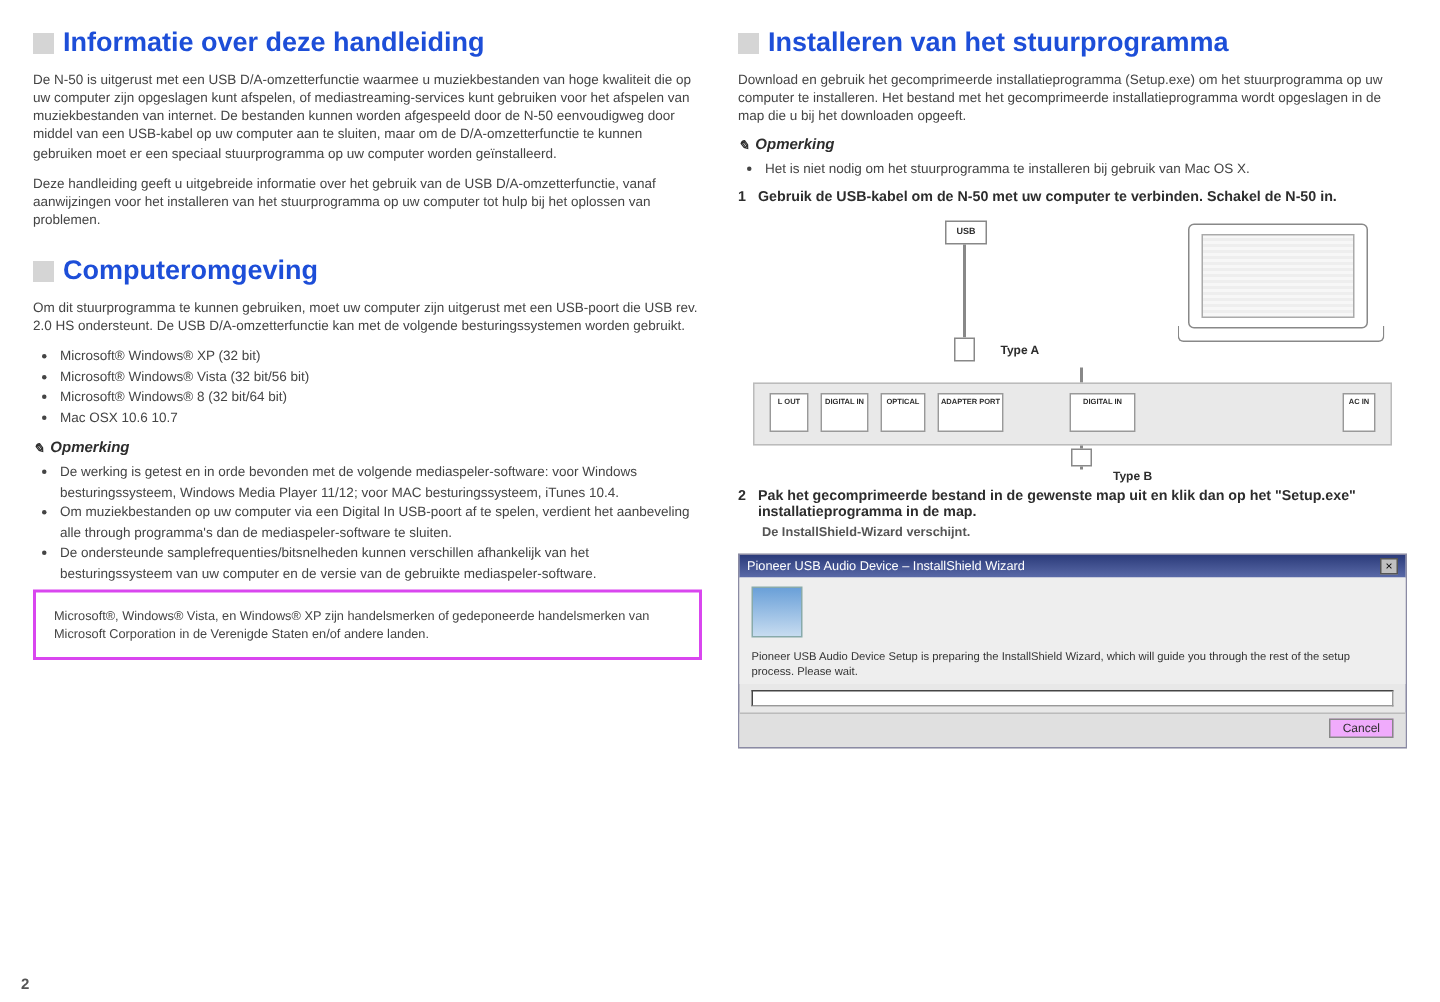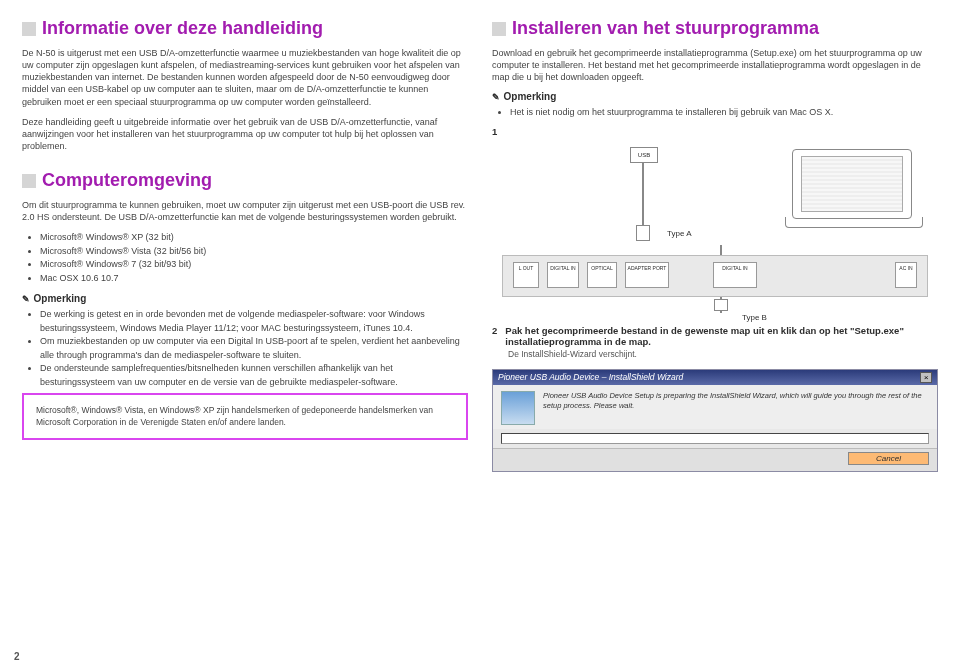--- a/index.html
+++ b/index.html
@@ -1,31 +1,31 @@
 <!DOCTYPE html>
 <html><head>
 <meta charset="utf-8">
 <style>
   * { margin:0; padding:0; box-sizing:border-box; }
   body { width:960px; height:668px; background:#fff; font-family:Arial, Helvetica, sans-serif; color:#2d2d2d; padding:18px 22px; position:relative; }
   .page { display:flex; gap:24px; }
   .col { flex:1; min-width:0; }
-  h2.sec { font-size:18px; font-weight:700; color:#a21caf; margin-bottom:8px; display:flex; align-items:center; gap:6px; }
+  h2.sec { font-size:18px; font-weight:700; color:#1d4ed8; margin-bottom:8px; display:flex; align-items:center; gap:6px; }
   h2.sec::before { content:''; display:inline-block; width:14px; height:14px; background:#d5d5d5; }
   p.body { font-size:9px; line-height:1.35; color:#444; margin-bottom:8px; }
   .bullets { font-size:9px; line-height:1.5; color:#444; padding-left:12px; }
   .bullets li { list-style:disc; margin-left:6px; }
-  .note-head { font-size:10px; font-weight:700; margin:8px 0 4px 0; display:flex; align-items:center; gap:4px; }
+  .note-head { font-size:10px; font-weight:700; margin:8px 0 4px 0; display:flex; align-items:center; gap:4px;font-style:italic; }
   .note-head::before { content:'✎'; font-size:9px; }
   .numstep { font-size:9.5px; font-weight:700; margin:6px 0 2px 0; display:flex; gap:8px; }
   .numstep .n { flex:0 0 auto; }
-  .substep { font-size:8.5px; color:#555; margin-left:16px; }
+  .substep { font-size:8.5px; color:#555; margin-left:16px;font-weight:bold; }
   .trademark-box { border:2px solid #d946ef; padding:10px 12px; margin-top:4px; }
   .trademark-box p { font-size:8.5px; line-height:1.35; color:#444; }
-  .diagram { border:0; margin-top:8px; height:160px; position:relative; }
+  .diagram { border:0; margin-top:8px; height:160px; position:relative;font-weight:bold; }
   
   .laptop { position:absolute; top:4px; right:26px; width:120px; height:70px; border:1px solid #888; border-radius:4px; background:#fff; }
   .laptop::after { content:''; position:absolute; bottom:-10px; left:-8px; width:136px; height:10px; border:1px solid #888; border-top:none; border-radius:0 0 4px 4px; }
   .screen { position:absolute; top:6px; left:8px; right:8px; bottom:6px; border:1px solid #aaa; background:repeating-linear-gradient(#f7f7f7,#f7f7f7 2px,#eee 2px,#eee 4px); }
   .usbbox { position:absolute; top:2px; left:138px; width:28px; height:16px; border:1px solid #888; font-size:6px; text-align:center; line-height:14px; background:#fff; }
   .cable { position:absolute; top:18px; left:150px; width:2px; height:62px; background:#888; }
   .plugA { position:absolute; top:80px; left:144px; width:14px; height:16px; border:1px solid #888; background:#fff; }
   .labA { position:absolute; top:84px; left:175px; font-size:8px; }
   .rear { position:absolute; top:110px; left:10px; right:10px; height:42px; background:#e9e9e9; border:1px solid #bbb; }
   .port { position:absolute; border:1px solid #999; background:#fff; font-size:5px; text-align:center; padding-top:2px; }
@@ -33,48 +33,48 @@
   .p2 { top:6px; left:44px; width:32px; height:26px; }
   .p3 { top:6px; left:84px; width:30px; height:26px; }
   .p4 { top:6px; left:122px; width:44px; height:26px; }
   .p5 { top:6px; left:210px; width:44px; height:26px; }
   .p6 { top:6px; right:10px; width:22px; height:26px; }
   .cable2 { position:absolute; top:100px; left:228px; width:2px; height:12px; background:#888; }
   .plugB { position:absolute; top:154px; left:222px; width:14px; height:12px; border:1px solid #888; background:#fff; }
   .cable3 { position:absolute; top:152px; left:228px; width:2px; height:16px; background:#888; }
   .labB { position:absolute; top:168px; left:250px; font-size:8px;text-align:center; }
   
-  .installer { margin-top:10px; border:1px solid #8b8ba4; background:#e8e8e8; width:100%; font-size:8px;font-style:italic; }
+  .installer { margin-top:10px; border:1px solid #8b8ba4; background:#e8e8e8; width:100%; font-size:8px; }
   .titlebar { height:15px; background:linear-gradient(#2b3b7a,#5a6aa8); color:#fff; padding:1px 5px; font-size:8.5px; display:flex; justify-content:space-between; align-items:center; }
   .titlebar .x { width:12px; height:11px; background:#c0c0c0; border:1px solid #555; color:#000; text-align:center; line-height:9px; font-size:8px; }
-  .dlgbody { display:flex; padding:6px 8px 4px 8px; gap:8px; background:#eee; }
+  .dlgbody { display:flex; padding:6px 8px 4px 8px; gap:8px; background:#eee;flex-direction:column; }
   .dlgicon { width:34px; height:34px; background:linear-gradient(#6aa0d8,#c7dcf0); border:1px solid #8aa; flex:0 0 auto; }
   .dlgtext { font-size:7.5px; line-height:1.3; color:#333; }
   .pbar { margin:4px 8px; height:11px; border:1px inset #999; background:#fff; position:relative; }
   .pbar::before { content:''; position:absolute; left:0; top:0; bottom:0; width:0%; background:#2b3b7a; }
   .dlgbtns { display:flex; justify-content:flex-end; padding:3px 8px 6px; background:#e0e0e0; border-top:1px solid #bbb; }
-  .btn { border:1px solid #888; background:#fdba74; padding:1px 27px; font-size:8px; }
+  .btn { border:1px solid #888; background:#f0abfc; padding:1px 8px; font-size:8px; }
   .pagenum { position:absolute; bottom:6px; left:14px; font-size:10px; font-weight:700; color:#555; }
 </style>
 </head>
 <body>
 
 <div class="page">
 
   <div class="col">
     <h2 class="sec">Informatie over deze handleiding</h2>
     <p class="body">De N-50 is uitgerust met een USB D/A-omzetterfunctie waarmee u muziekbestanden van hoge kwaliteit die op uw computer zijn opgeslagen kunt afspelen, of mediastreaming-services kunt gebruiken voor het afspelen van muziekbestanden van internet. De bestanden kunnen worden afgespeeld door de N-50 eenvoudigweg door middel van een USB-kabel op uw computer aan te sluiten, maar om de D/A-omzetterfunctie te kunnen gebruiken moet er een speciaal stuurprogramma op uw computer worden geïnstalleerd.</p>
     <p class="body">Deze handleiding geeft u uitgebreide informatie over het gebruik van de USB D/A-omzetterfunctie, vanaf aanwijzingen voor het installeren van het stuurprogramma op uw computer tot hulp bij het oplossen van problemen.</p>
 
     <h2 class="sec" style="margin-top:18px">Computeromgeving</h2>
     <p class="body">Om dit stuurprogramma te kunnen gebruiken, moet uw computer zijn uitgerust met een USB-poort die USB rev. 2.0 HS ondersteunt. De USB D/A-omzetterfunctie kan met de volgende besturingssystemen worden gebruikt.</p>
     <ul class="bullets">
       <li>Microsoft® Windows® XP (32 bit)</li>
       <li>Microsoft® Windows® Vista (32 bit/56 bit)</li>
-      <li>Microsoft® Windows® 7 (32 bit/93 bit)</li>
+      <li>Microsoft® Windows® 8 (32 bit/64 bit)</li>
       <li>Mac OSX 10.6 10.7</li>
     </ul>
     <div class="note-head">Opmerking</div>
     <ul class="bullets">
       <li>De werking is getest en in orde bevonden met de volgende mediaspeler-software: voor Windows besturingssysteem, Windows Media Player 11/12; voor MAC besturingssysteem, iTunes 10.4.</li>
       <li>Om muziekbestanden op uw computer via een Digital In USB-poort af te spelen, verdient het aanbeveling alle through programma's dan de mediaspeler-software te sluiten.</li>
       <li>De ondersteunde samplefrequenties/bitsnelheden kunnen verschillen afhankelijk van het besturingssysteem van uw computer en de versie van de gebruikte mediaspeler-software.</li>
     </ul>
 
     <div class="trademark-box">
@@ -85,20 +85,21 @@
   <div class="col">
     <h2 class="sec">Installeren van het stuurprogramma</h2>
     <p class="body">Download en gebruik het gecomprimeerde installatieprogramma (Setup.exe) om het stuurprogramma op uw computer te installeren. Het bestand met het gecomprimeerde installatieprogramma wordt opgeslagen in de map die u bij het downloaden opgeeft.</p>
     <div class="note-head">Opmerking</div>
     <ul class="bullets">
       <li>Het is niet nodig om het stuurprogramma te installeren bij gebruik van Mac OS X.</li>
     </ul>
 
     <div class="numstep">
       <span class="n">1</span>
+      <span>Gebruik de USB-kabel om de N-50 met uw computer te verbinden. Schakel de N-50 in.</span>
     </div>
 
     <div class="diagram">
       <div class="usbbox">USB</div>
       <div class="laptop">
           <div class="screen"></div>
         </div>
       <div class="cable"></div>
       <div class="plugA"></div>
       <div class="labA">Type A</div>

